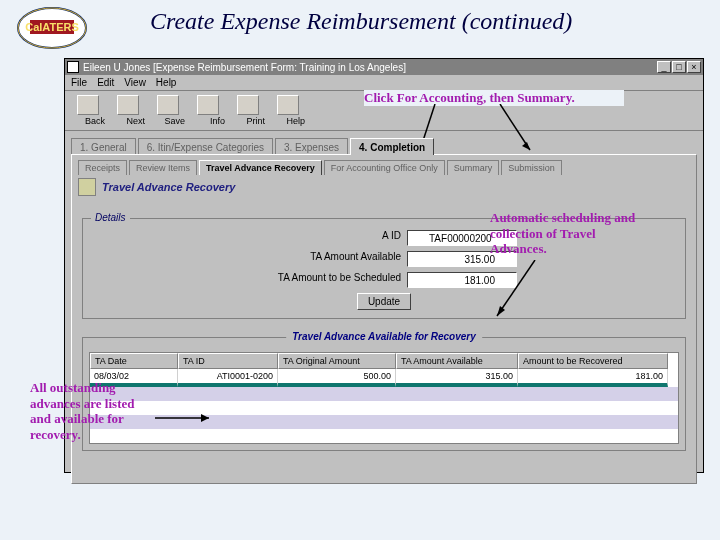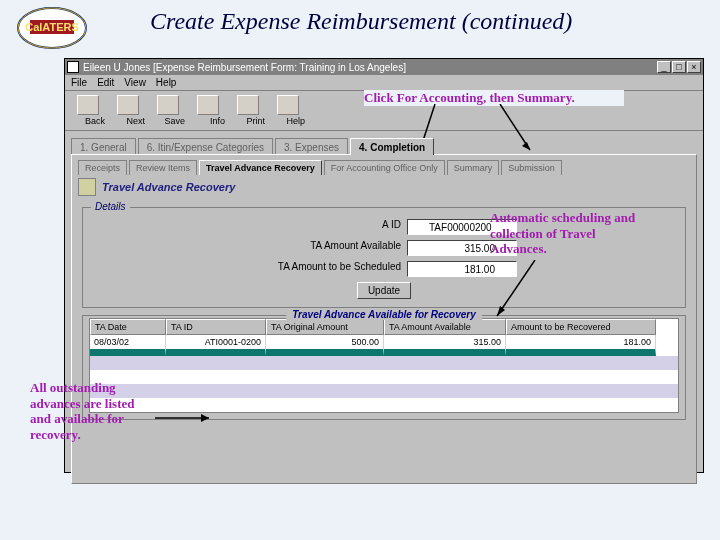--- a/index.html
+++ b/index.html
@@ -102,64 +102,64 @@
   .panel-title {
     display:flex; align-items:center; gap:6px;
     padding:4px 6px; color:#202080; font-weight:bold; font-style:italic;
     font-size:11px;
   }
   .panel-title .picon {
     width:18px; height:18px; background:#d0d0a0;
     border:1px solid #808080;
   }
   .fieldset {
-    margin:7px 10px; border:1px solid #808080; padding:6px 8px 8px 8px;
+    margin:18px 10px; border:1px solid #808080; padding:6px 8px 8px 8px;
     position:relative;
   }
   .fieldset .legend {
     position:absolute; top:-7px; left:8px;
     background:#c0c0c0; padding:0 4px;
     font-style:italic; color:#000060; font-size:10px;
   }
   .row { display:flex; justify-content:flex-end; margin:5px 160px 5px 0; gap:6px; }
   .row label { font-size:10px; color:#000; }
   .row input {
     width:110px; height:16px; font-size:10px;
     background:#fff; border:1px solid #404040;
     border-right-color:#fff; border-bottom-color:#fff;
     padding:0 21px; text-align:right;
   }
   .btn {
     padding:2px 10px; font-size:10px;
     background:#c0c0c0;
     border:1px solid #fff; border-right-color:#404040; border-bottom-color:#404040;
   }
-  .gridset { margin:6px 10px; border:1px solid #808080; padding:2px 6px 6px 6px; position:relative; }
+  .gridset { margin:6px 10px; border:1px solid #808080; padding:14px 6px 6px 6px; position:relative; }
   .gridset .legend {
     position:absolute; top:-7px; left:50%; transform:translateX(-50%);
     background:#c0c0c0; padding:0 6px;
     font-style:italic; font-weight:bold; color:#000080; font-size:10px;
   }
   .grid {
     background:#fff; font-size:9px;
     border:1px solid #808080;
   }
   .ghead { display:flex; }
   .ghead div {
     background:#c0c0c0;
     border:1px solid #fff; border-right-color:#808080; border-bottom-color:#808080;
     padding:2px 4px; text-align:left;
   }
   .grow { display:flex; }
   .grow div {
-    border-right:1px solid #d0d0d0; border-bottom:7px solid #0f766e;
+    border-right:1px solid #d0d0d0; border-bottom:4px solid #0f766e;
     padding:2px 4px; text-align:right;
   }
   .grow div:first-child { text-align:left; }
-  .c0{width:76px}.c1{width:100px}.c2{width:118px}.c3{width:122px}.c4{width:150px}
+  .c0{width:88px}.c1{width:100px}.c2{width:118px}.c3{width:122px}.c4{width:150px}
   .stripe { height:14px; display:flex; }
   .stripe.alt { background:#d4d0e8; }
   .callout {
     position:absolute;
     font-family:"Times New Roman", serif;
     font-size:13px; font-weight:bold; color:#a21caf;
     line-height:1.2;
   }
   .arrow { position:absolute; }
 </style>

